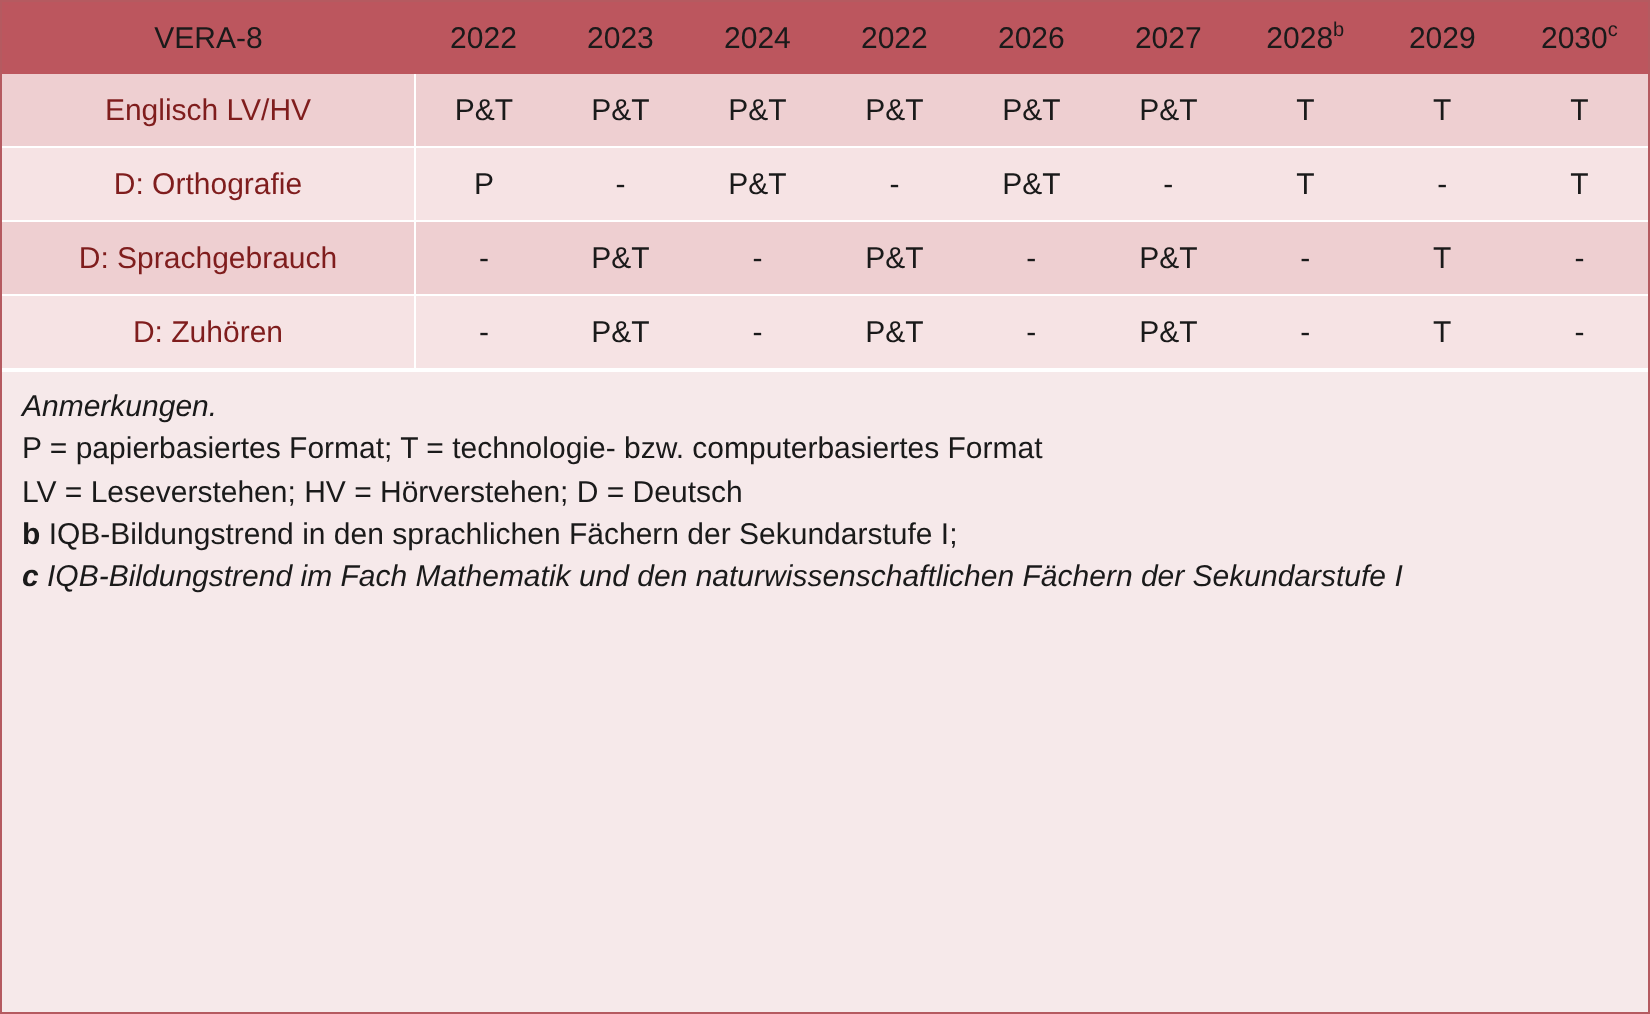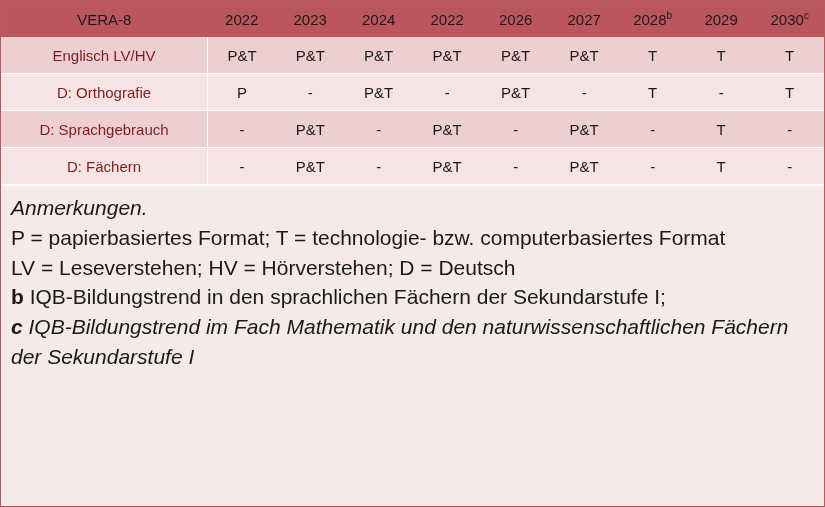--- a/index.html
+++ b/index.html
@@ -62,21 +62,21 @@
   tbody tr { border-bottom: 1px solid #ffffff; }
   td.tech { color: #b1343c; }
   sup {
     font-size: 10px;
     vertical-align: super;
     line-height: 0;
   }
   .notes {
     padding: 7px 10px 6px 10px;
     background: #f6e9ea;
-    font-size: 21px;
+    font-size: 15px;
     color: #1a1a1a;
     line-height: 1.42;
   }
   .notes .lead {
     font-style: italic;
   }
   .notes div { white-space: nowrap; }
   .notes .wrapline { white-space: normal; font-style: italic; }
   .sep {
     height: 1px;
@@ -134,21 +134,21 @@
         <td>P&amp;T</td>
         <td>-</td>
         <td>P&amp;T</td>
         <td>-</td>
         <td>P&amp;T</td>
         <td class="tech">-</td>
         <td class="tech">T</td>
         <td class="tech">-</td>
       </tr>
       <tr class="light">
-        <th class="rowhead">D: Fächern</th>
+        <th class="rowhead">D: Zuhören</th>
         <td>-</td>
         <td>P&amp;T</td>
         <td>-</td>
         <td>P&amp;T</td>
         <td>-</td>
         <td>P&amp;T</td>
         <td class="tech">-</td>
         <td class="tech">T</td>
         <td class="tech">-</td>
       </tr>

